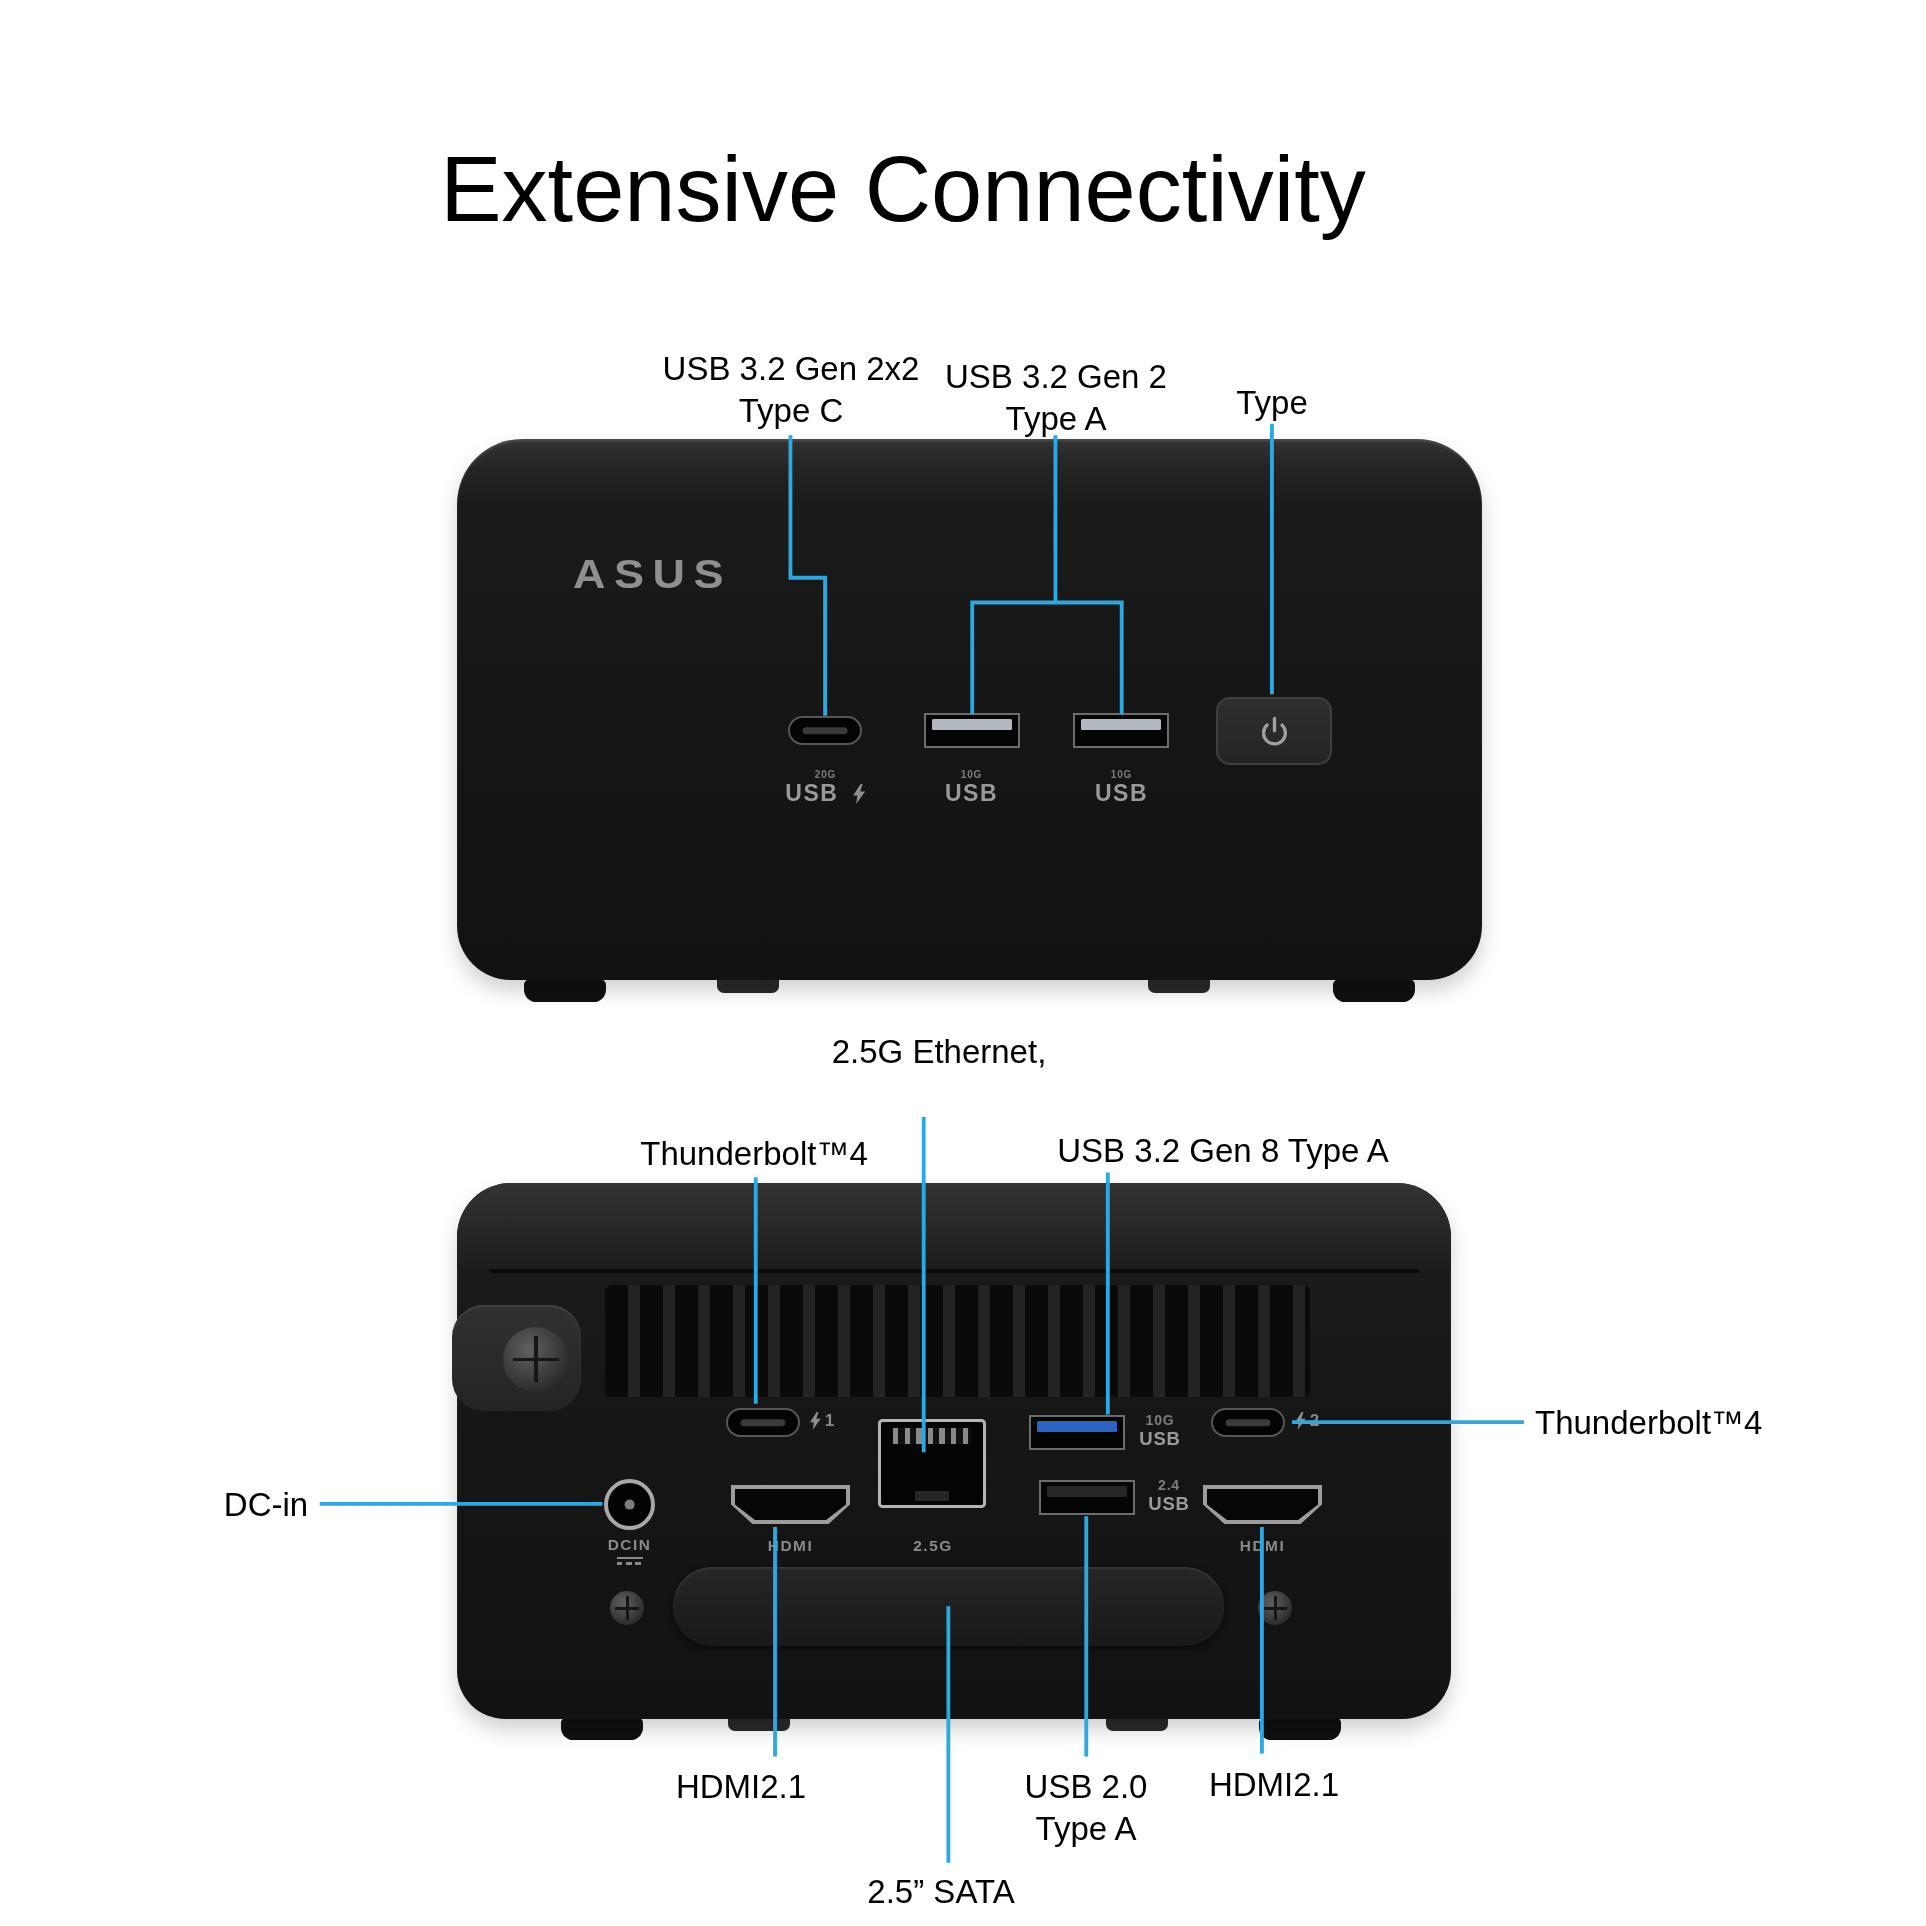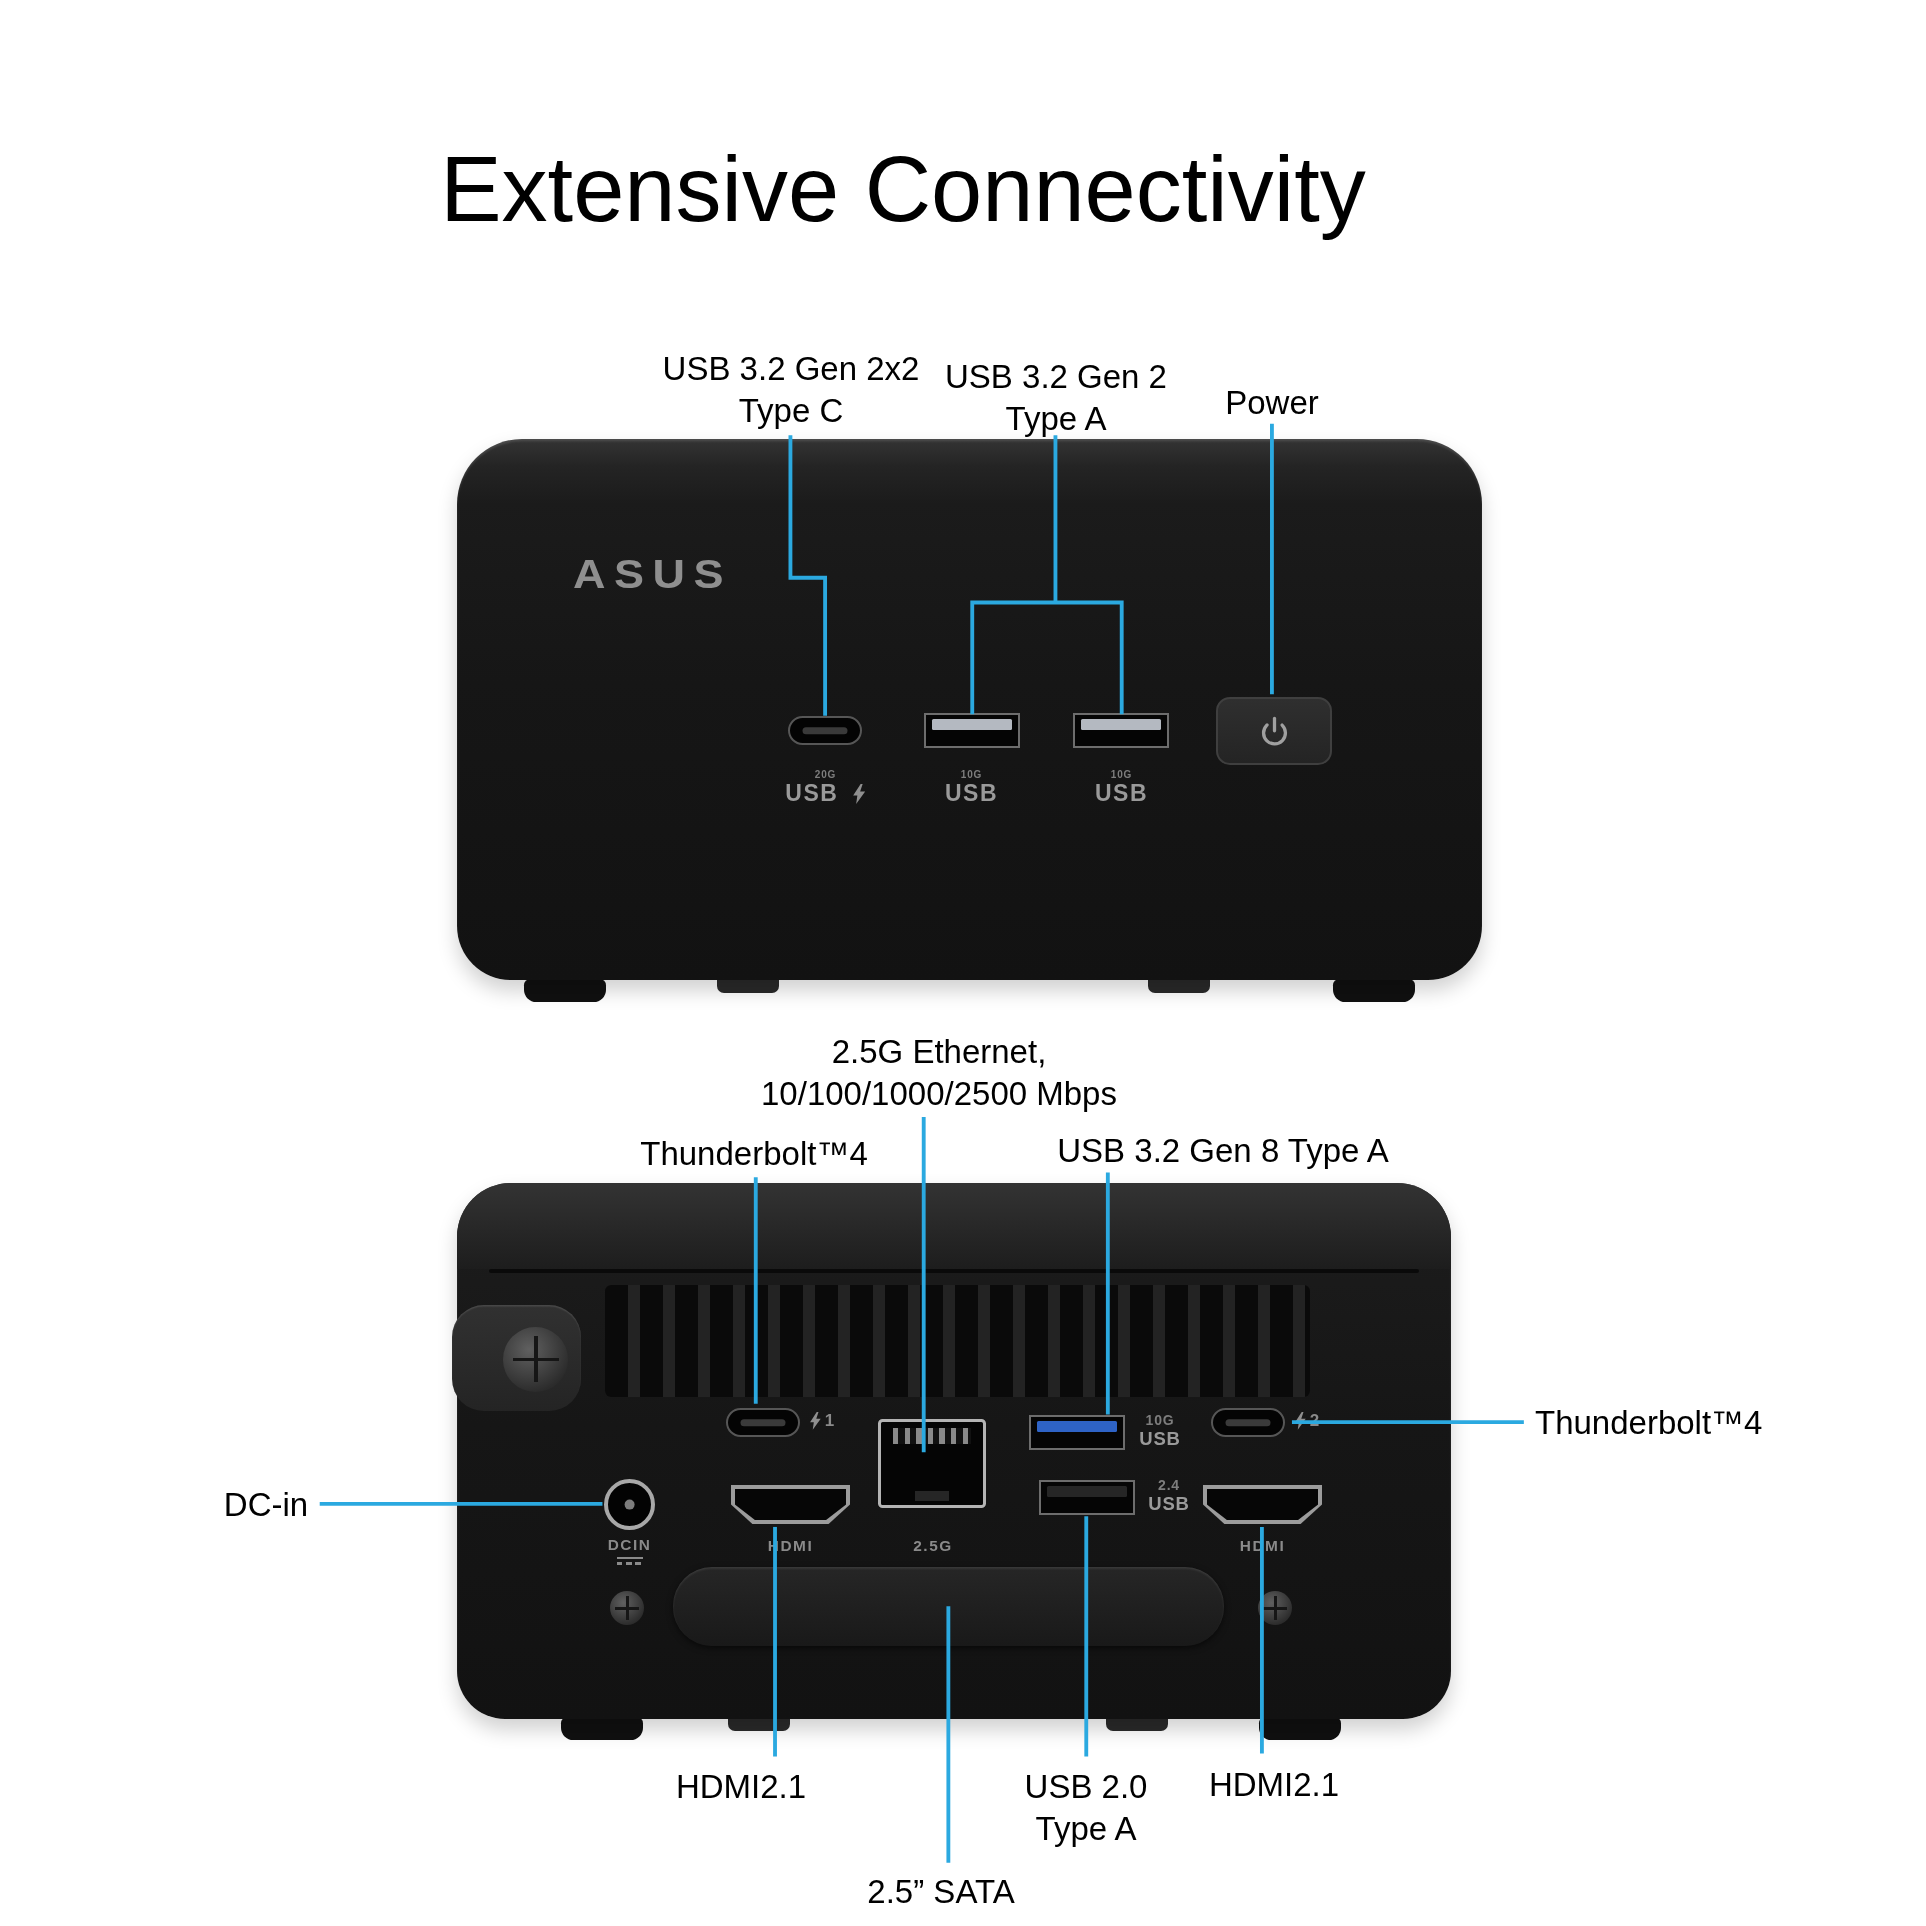--- a/index.html
+++ b/index.html
@@ -293,25 +293,24 @@
   </svg>
 
   <div class="callout-label" style="left:791px; top:348px;">
     <div>USB 3.2 Gen 2x2</div>
     <div>Type C</div>
   </div>
   <div class="callout-label" style="left:1056px; top:356px;">
     <div>USB 3.2 Gen 2</div>
     <div>Type A</div>
   </div>
-  <div class="callout-label" style="left:1272px; top:382px;">Power</div>
+  <div class="callout-label" style="left:1272px; top:382px;">Type</div>
 
   <div class="callout-label" style="left:939px; top:1031px;">
     <div>2.5G Ethernet,</div>
-    <div>10/100/1000/2500 Mbps</div>
   </div>
   <div class="callout-label" style="left:754px; top:1133px;">Thunderbolt™4</div>
   <div class="callout-label" style="left:1223px; top:1130px;">USB 3.2 Gen 8 Type A</div>
   <div class="callout-label no-center" style="left:1535px; top:1402px;">Thunderbolt™4</div>
   <div class="callout-label" style="left:266px; top:1484px;">DC-in</div>
   <div class="callout-label" style="left:741px; top:1766px;">HDMI2.1</div>
   <div class="callout-label" style="left:1086px; top:1766px;">
     <div>USB 2.0</div>
     <div>Type A</div>
   </div>

